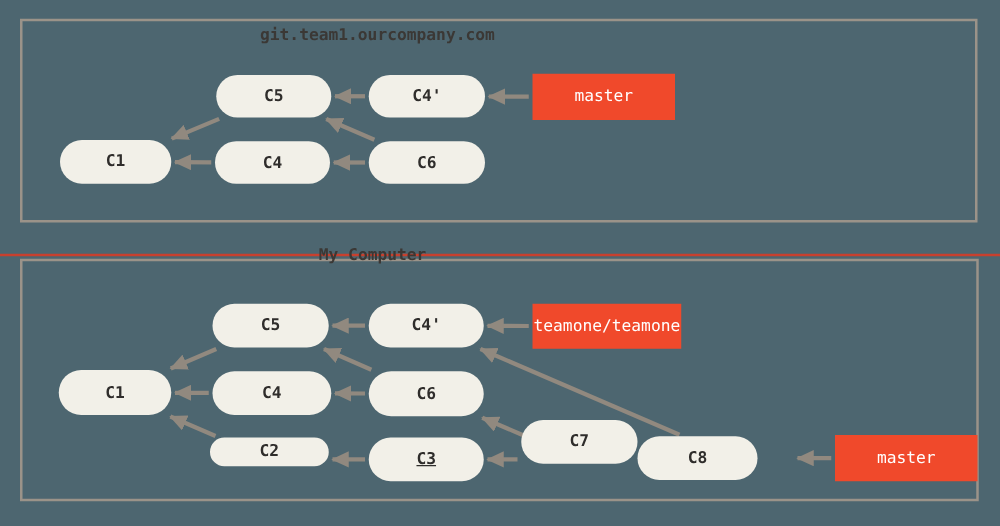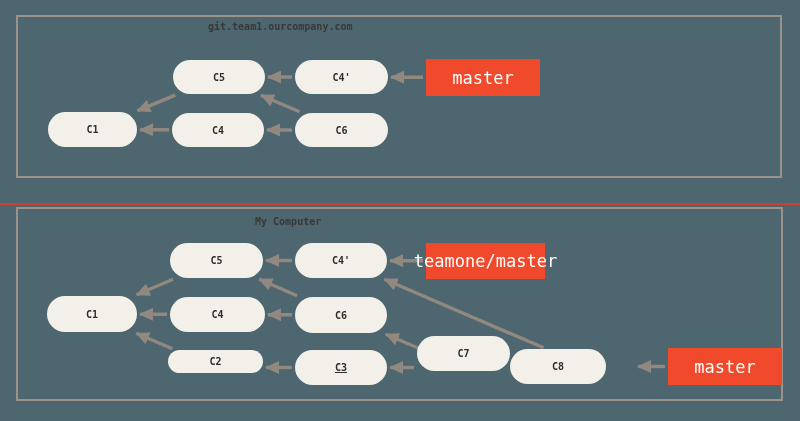--- a/index.html
+++ b/index.html
@@ -13,29 +13,29 @@
     --divider:#c8402e;
     --title:#3b3835;
   }
   html,body{margin:0;padding:0;}
   body{background:var(--background);font-family:"DejaVu Sans Mono","Liberation Mono",monospace;}
   .canvas{position:relative;width:800px;height:421px;background:var(--background);overflow:hidden;}
   .divider{position:absolute;left:0;top:203px;width:800px;height:2px;background:var(--divider);}
   .panel{position:absolute;border:2px solid var(--frame);box-sizing:border-box;background:transparent;}
   .panel-remote{left:16px;top:15px;width:766px;height:163px;}
   .panel-local{left:16px;top:207px;width:767px;height:194px;}
-  .panel-title{position:absolute;font-size:10px;font-weight:bold;color:var(--title);white-space:pre;}
+  .panel-title{position:absolute;font-size:13px;font-weight:bold;color:var(--title);white-space:pre;}
   .title-remote{left:208px;top:21px;}
-  .title-local{left:255px;top:216px;}
+  .title-local{left:255px;top:197px;}
   #edges{position:absolute;left:0;top:0;width:800px;height:421px;pointer-events:none;}
   .edge{stroke:var(--arrow);stroke-width:3.4px;}
   .arrowhead{fill:var(--arrow);}
   .node{position:absolute;display:flex;align-items:center;justify-content:center;box-sizing:border-box;}
-  .node--commit{background:var(--node-fill);color:var(--node-text);font-size:10px;font-weight:bold;border-radius:18px;}
-  .node--branch{background:var(--branch-bg);color:var(--branch-text);font-size:17px;font-weight:normal;border-radius:0;}
+  .node--commit{background:var(--node-fill);color:var(--node-text);font-size:13px;font-weight:bold;border-radius:18px;}
+  .node--branch{background:var(--branch-bg);color:var(--branch-text);font-size:13px;font-weight:normal;border-radius:0;}
 </style>
 </head>
 <body>
 
 <div class="canvas">
   <div class="divider"></div>
 
   <div class="panel panel-remote"></div>
   <div class="panel panel-local"></div>
 
@@ -78,16 +78,16 @@
       <div class="node node--branch" style="left: 426px; top: 59px; width: 114px; height: 37px;">master</div>
       <div class="node node--commit" style="left: 47px; top: 296px; width: 90px; height: 36px;">C1</div>
       <div class="node node--commit" style="left: 170px; top: 243px; width: 93px; height: 35px;">C5</div>
       <div class="node node--commit" style="left: 295px; top: 243px; width: 92px; height: 35px;">C4'</div>
       <div class="node node--commit" style="left: 170px; top: 297px; width: 95px; height: 35px;">C4</div>
       <div class="node node--commit" style="left: 295px; top: 297px; width: 92px; height: 36px;">C6</div>
       <div class="node node--commit" style="left: 168px; top: 350px; width: 95px; height: 23px;">C2</div>
       <div class="node node--commit" style="left: 295px; top: 350px; width: 92px; height: 35px; text-decoration: underline;">C3</div>
       <div class="node node--commit" style="left: 417px; top: 336px; width: 93px; height: 35px;">C7</div>
       <div class="node node--commit" style="left: 510px; top: 349px; width: 96px; height: 35px;">C8</div>
-      <div class="node node--branch" style="left: 426px; top: 243px; width: 119px; height: 36px;">teamone/master</div>
+      <div class="node node--branch" style="left: 426px; top: 243px; width: 119px; height: 36px;">teamone/teamone</div>
       <div class="node node--branch" style="left: 668px; top: 348px; width: 114px; height: 37px;">master</div>
     </div>
 </div>
 
 </body></html>

